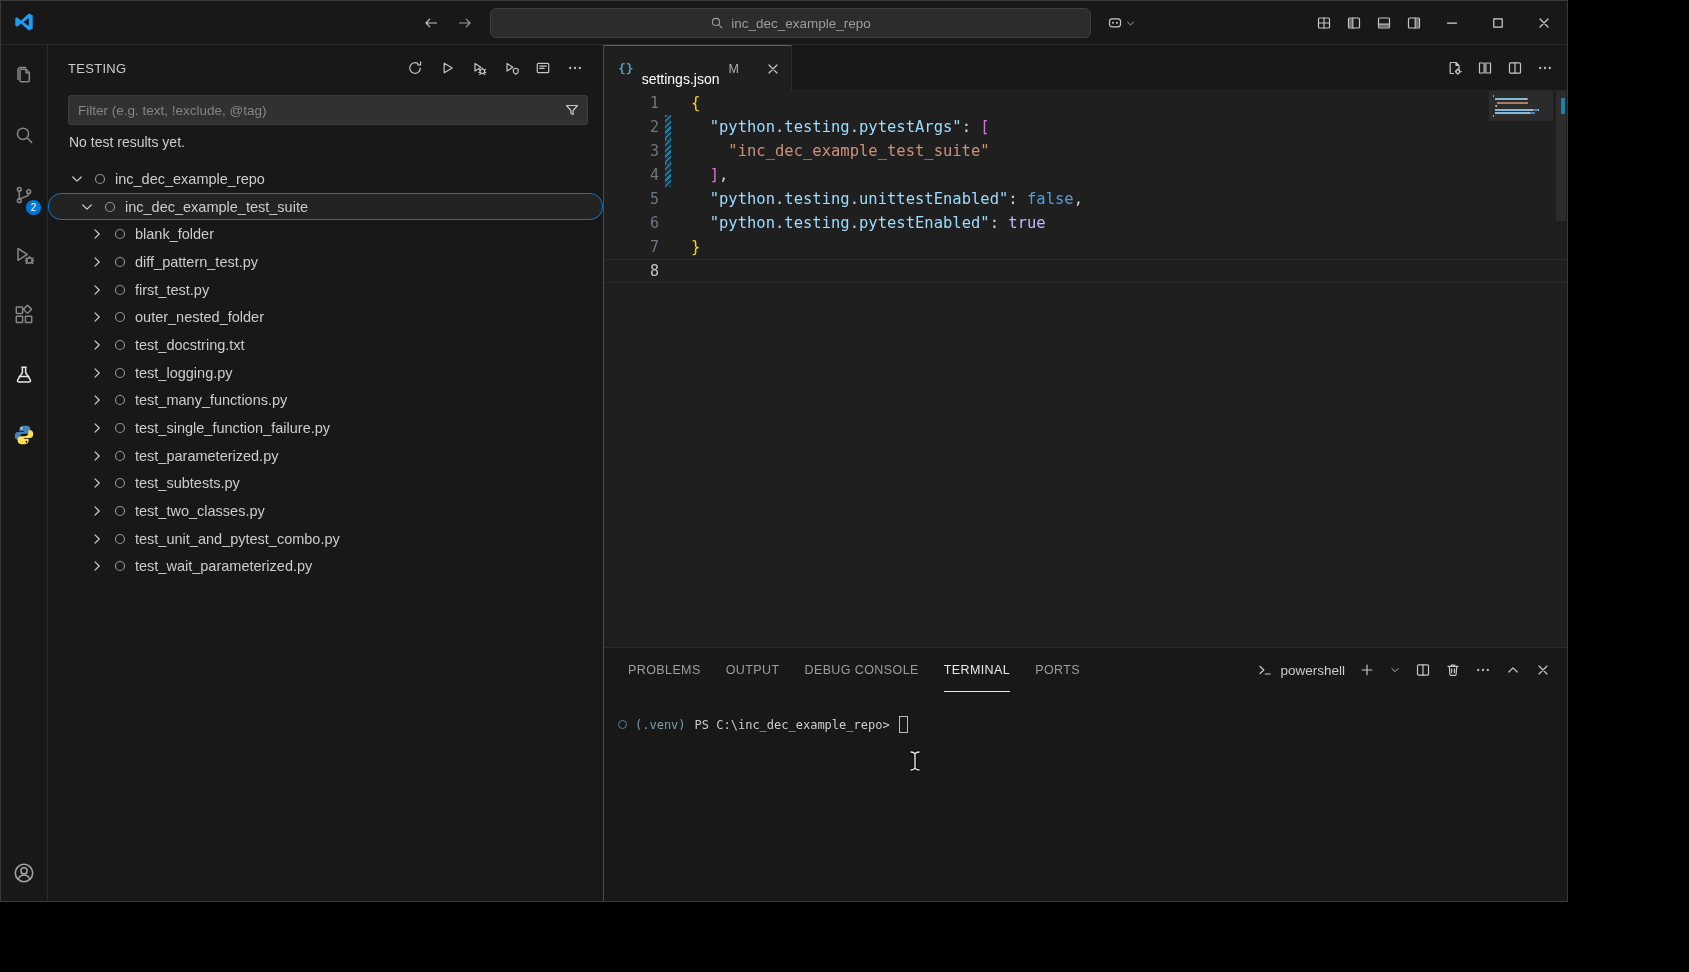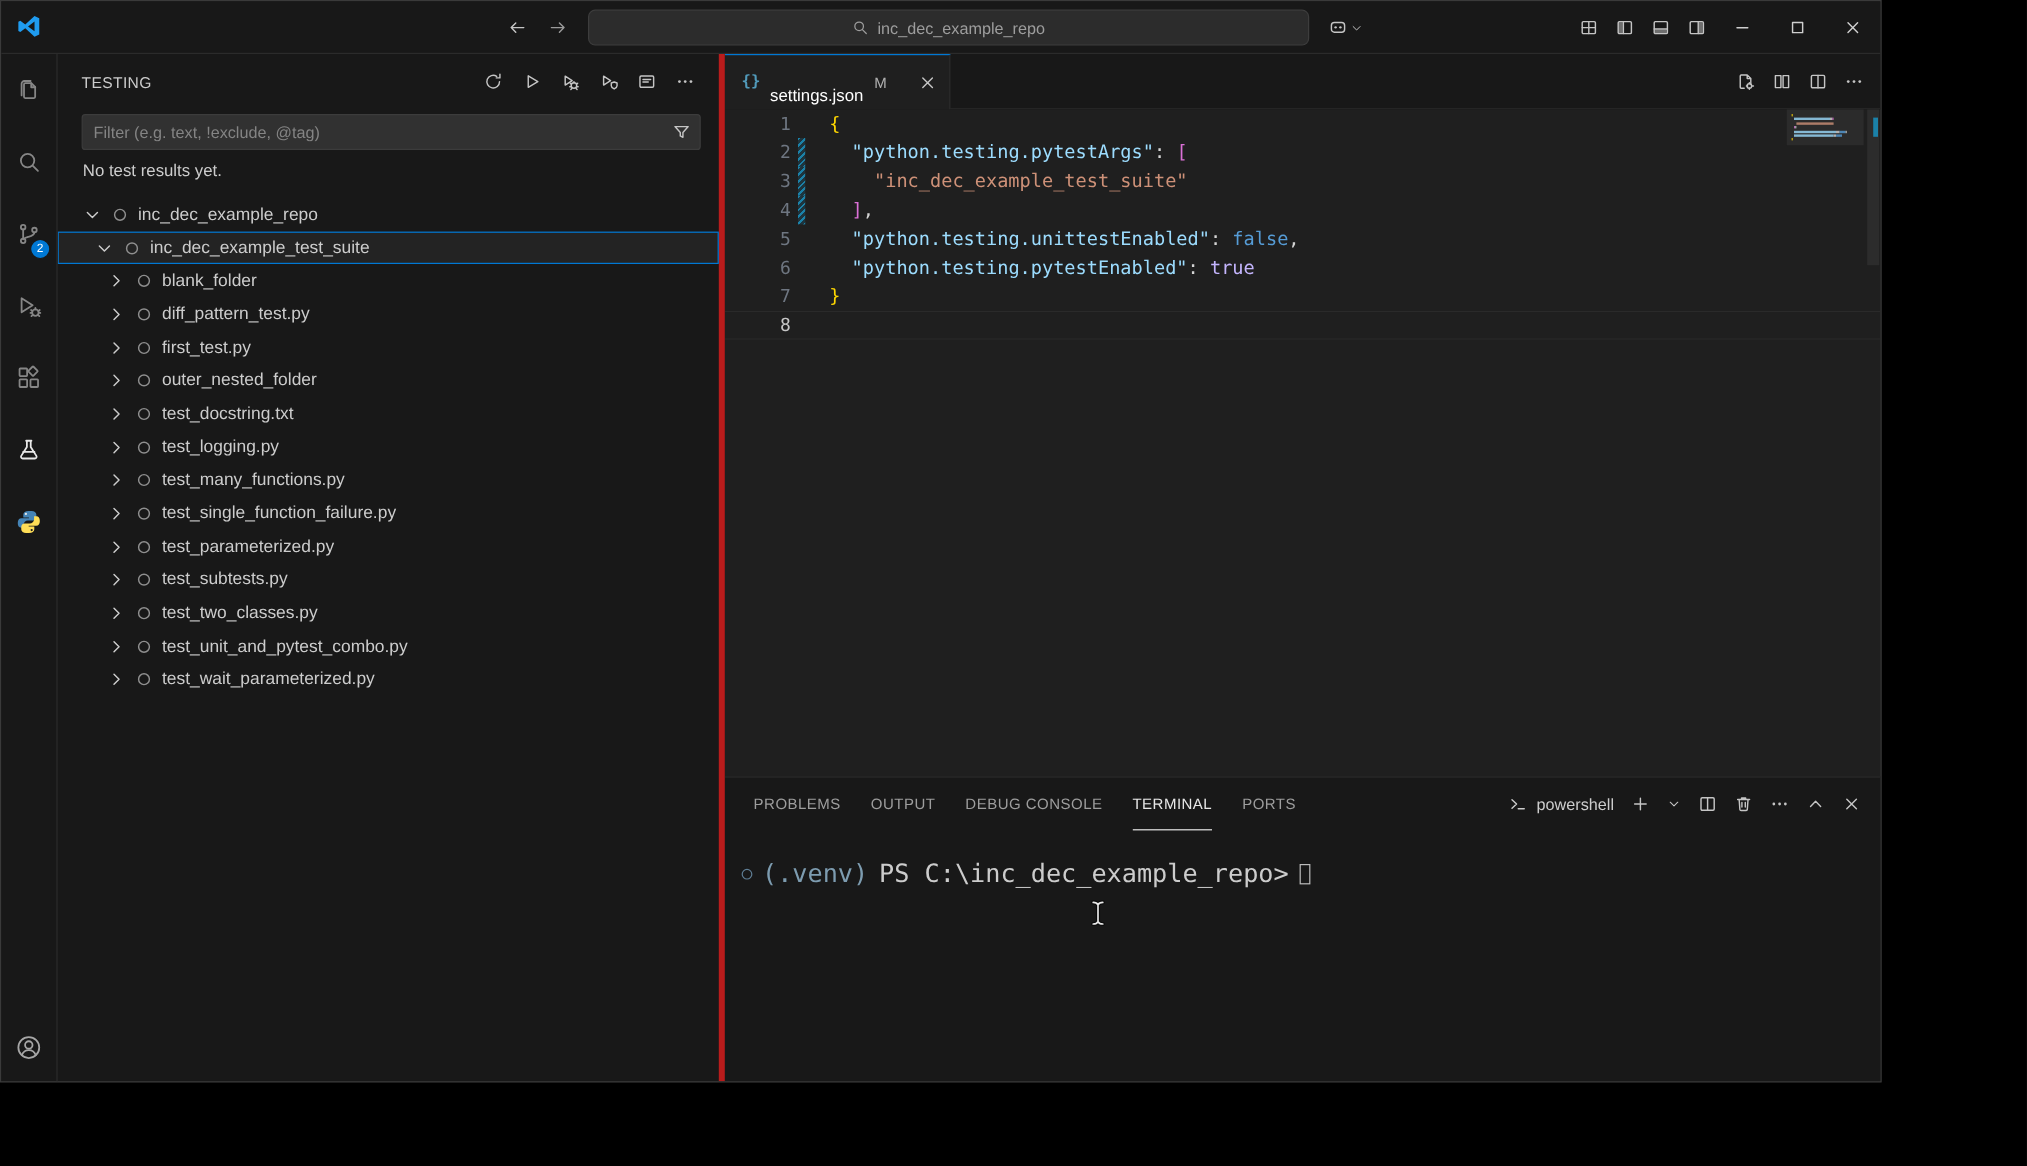--- a/index.html
+++ b/index.html
@@ -27,35 +27,35 @@
   .win-btn { width:46px; height:44px; display:flex; align-items:center; justify-content:center; color:#cfcfcf; }
 
   
   .activitybar { position:absolute; left:0; top:44px; bottom:0; width:47px; background:#181818; border-right:1px solid #2b2b2b; display:flex; flex-direction:column; align-items:center; z-index:20; }
   .ab-item { width:46px; height:60px; display:flex; align-items:center; justify-content:center; color:#868686; position:relative; cursor:pointer; }
   .ab-item.active { color:#e7e7e7; }
   .ab-item.ab-bottom { margin-top:auto; height:44px; margin-bottom:6px; color:#a6a6a6; }
   .ab-badge { position:absolute; right:5px; bottom:9px; min-width:17px; height:17px; border-radius:50%; background:#0078d4; color:#fff; font-size:10px; display:flex; align-items:center; justify-content:center; border:1px solid #181818; }
 
   
-  .sidebar { position:absolute; left:47px; top:44px; width:556px; bottom:0; background:#181818; border-right:5px solid #b91c1c; z-index:10; }
+  .sidebar { position:absolute; left:47px; top:44px; width:556px; bottom:0; background:#181818; border-right:1px solid #b91c1c; z-index:10; }
   .sb-header { position:absolute; top:0; left:0; right:0; height:46px; display:flex; align-items:center; padding:0 18px 0 20px; }
   .sb-title { font-size:13px; color:#cccccc; letter-spacing:.3px; }
   .sb-actions { margin-left:auto; display:flex; gap:12px; color:#c5c5c5; }
   .sb-actions .tool { width:20px; height:20px; }
   .filter-row { position:absolute; left:20px; right:15px; top:50px; height:30px; }
   .filter-input { width:100%; height:100%; background:#313131; border:1px solid #3c3c3c; border-radius:3px; color:#cccccc; font-family:"Liberation Sans",sans-serif; font-size:13.5px; padding:0 30px 0 9px; outline:none; }
   .filter-input::placeholder { color:#848484; }
   .filter-icon { position:absolute; right:8px; top:7px; color:#c5c5c5; }
   .no-results { position:absolute; left:21px; top:89px; font-size:14px; color:#cccccc; }
   .tree { position:absolute; left:0; right:0; top:120px; }
   .tree-row { height:27.7px; display:flex; align-items:center; font-size:14.5px; color:#cccccc; cursor:pointer; }
   .tree-row .twisty { width:16px; margin-right:7px; color:#cccccc; flex:none; }
   .tree-row .state-icon { width:16px; margin-right:7px; color:#8f8f8f; flex:none; }
-  .tree-row.selected { background:rgba(255,255,255,.05); outline:1px solid #0078d4; outline-offset:-1px; }
+  .tree-row.selected { background:rgba(255,255,255,.05); outline:1px solid #0078d4; outline-offset:-1px;border-radius:13px; }
 
   
   .editor-col { position:absolute; left:603px; top:44px; right:0; bottom:0; background:#1f1f1f; }
   .tabbar { position:absolute; top:0; left:0; right:0; height:46px; background:#181818; border-bottom:1px solid #252525; display:flex; }
   .tab { width:188px; height:46px; background:#1f1f1f; display:flex; align-items:center; padding:0 10px 0 14px; border-right:1px solid #2b2b2b; border-top:1px solid #0078d4; }
   .tab-icon { color:#519aba; font-family:"DejaVu Sans Mono",monospace; font-weight:bold; font-size:13px; margin-right:8px; }
   .tab-label { font-size:14px; color:#ffffff;margin-top:20px; }
   .tab-git { margin-left:9px; font-size:12.5px; color:#b0b0b0; }
   .tab-close { margin-left:auto; color:#c5c5c5; }
   .tab-actions { margin-left:auto; display:flex; align-items:center; gap:14px; padding-right:14px; color:#c5c5c5; }
@@ -79,21 +79,21 @@
 
   
   .panel { position:absolute; left:0; right:0; bottom:0; height:254px; background:#181818; border-top:1px solid #2b2b2b; }
   .panel-header { position:absolute; top:0; left:0; right:0; height:44px; display:flex; align-items:center; }
   .panel-tabs { display:flex; gap:25px; padding-left:24px; height:100%; }
   .panel-tab { display:flex; align-items:center; font-size:12.5px; letter-spacing:.4px; color:#9d9d9d; border-bottom:1px solid transparent; cursor:pointer; }
   .panel-tab.active { color:#e7e7e7; border-bottom-color:#e7e7e7; }
   .panel-right { margin-left:auto; display:flex; align-items:center; gap:14px; padding-right:16px; color:#c5c5c5; }
   .shell-chip { display:flex; align-items:center; gap:7px; font-size:13.5px; color:#cccccc; }
   .panel-right .chev-sm svg { width:12px; height:12px; }
-  .terminal { position:absolute; top:44px; left:0; right:0; bottom:0; font-family:"DejaVu Sans Mono",monospace; font-size:21px; color:#cccccc; }
+  .terminal { position:absolute; top:44px; left:0; right:0; bottom:0; font-family:"DejaVu Sans Mono",monospace; font-size:12px; color:#cccccc; }
   .term-line { position:absolute; left:14px; top:24px; display:flex; align-items:center; white-space:pre; }
   .cmd-decoration { width:9px; height:9px; border:1.2px solid #5f7e95; border-radius:50%; margin-right:8px; flex:none; }
   .venv { color:#7d9cb0; }
   .prompt { color:#cccccc; margin-left:9px; }
   .term-cursor { width:9px; height:17px; border:1px solid #bcbcbc; margin-left:9px; }
 
   .mouse-cursor { position:absolute; left:906px; top:748px; z-index:50; pointer-events:none; }
 </style>
 </head>
 <body>

